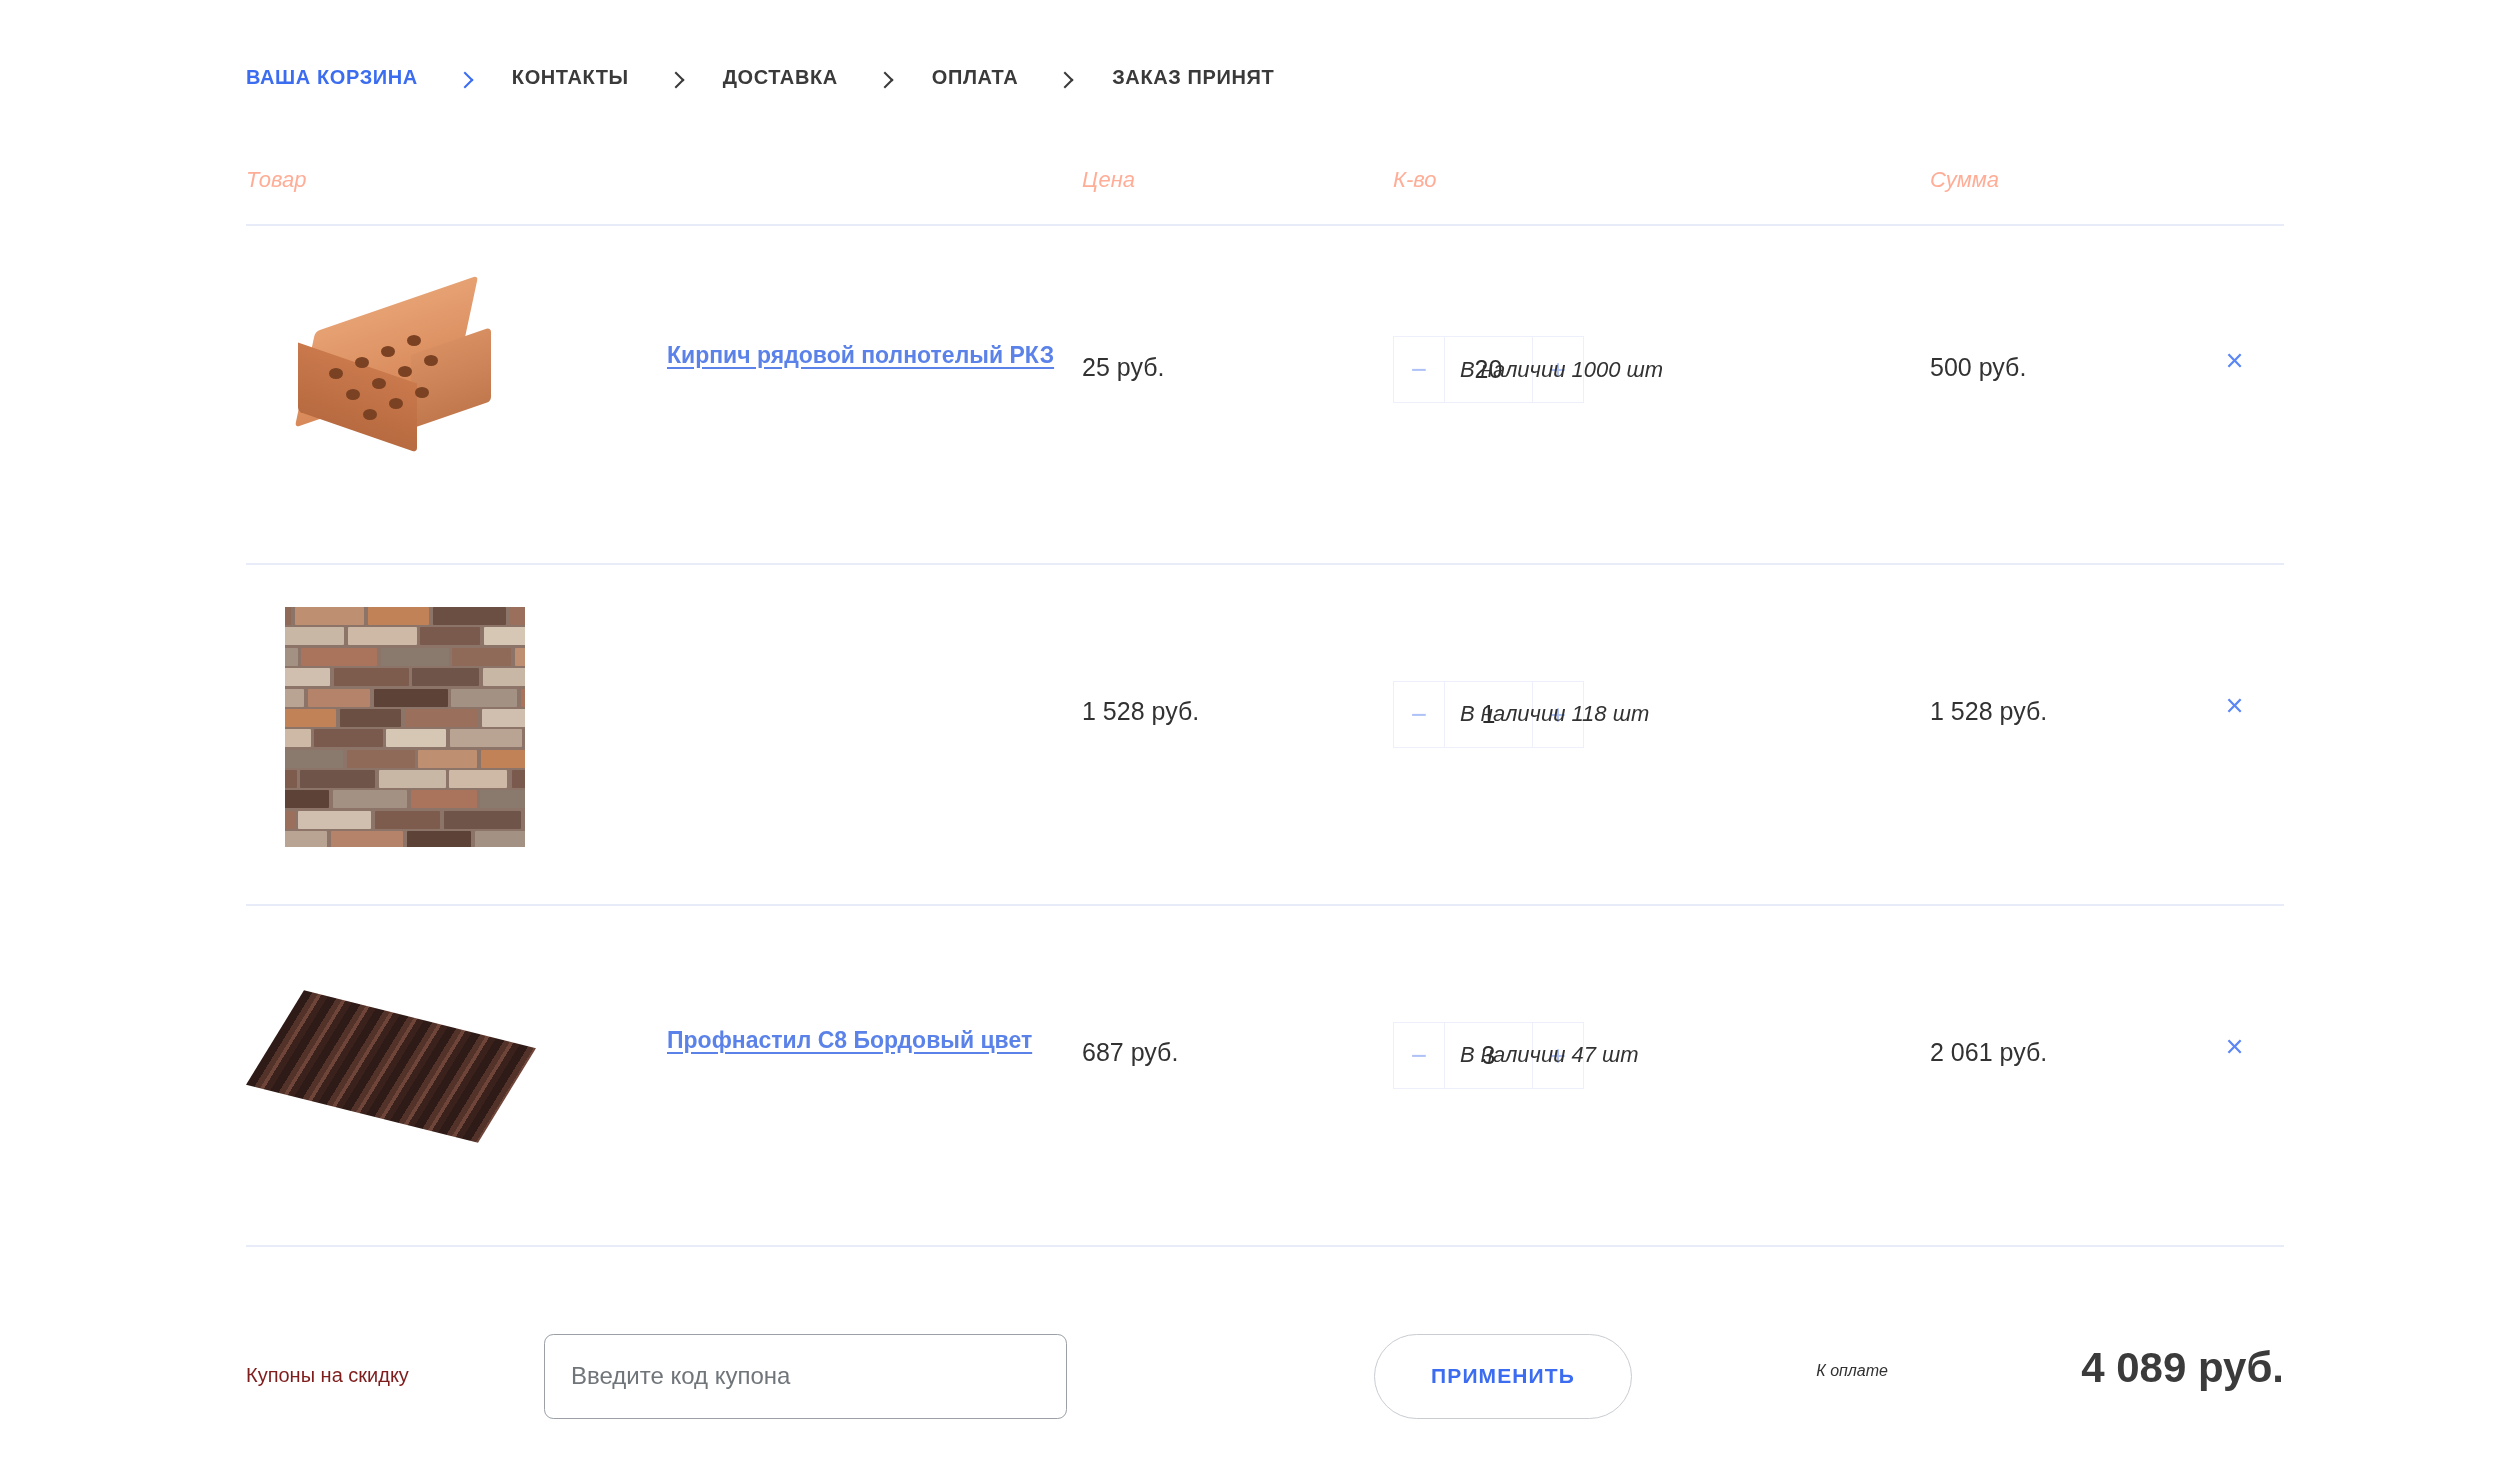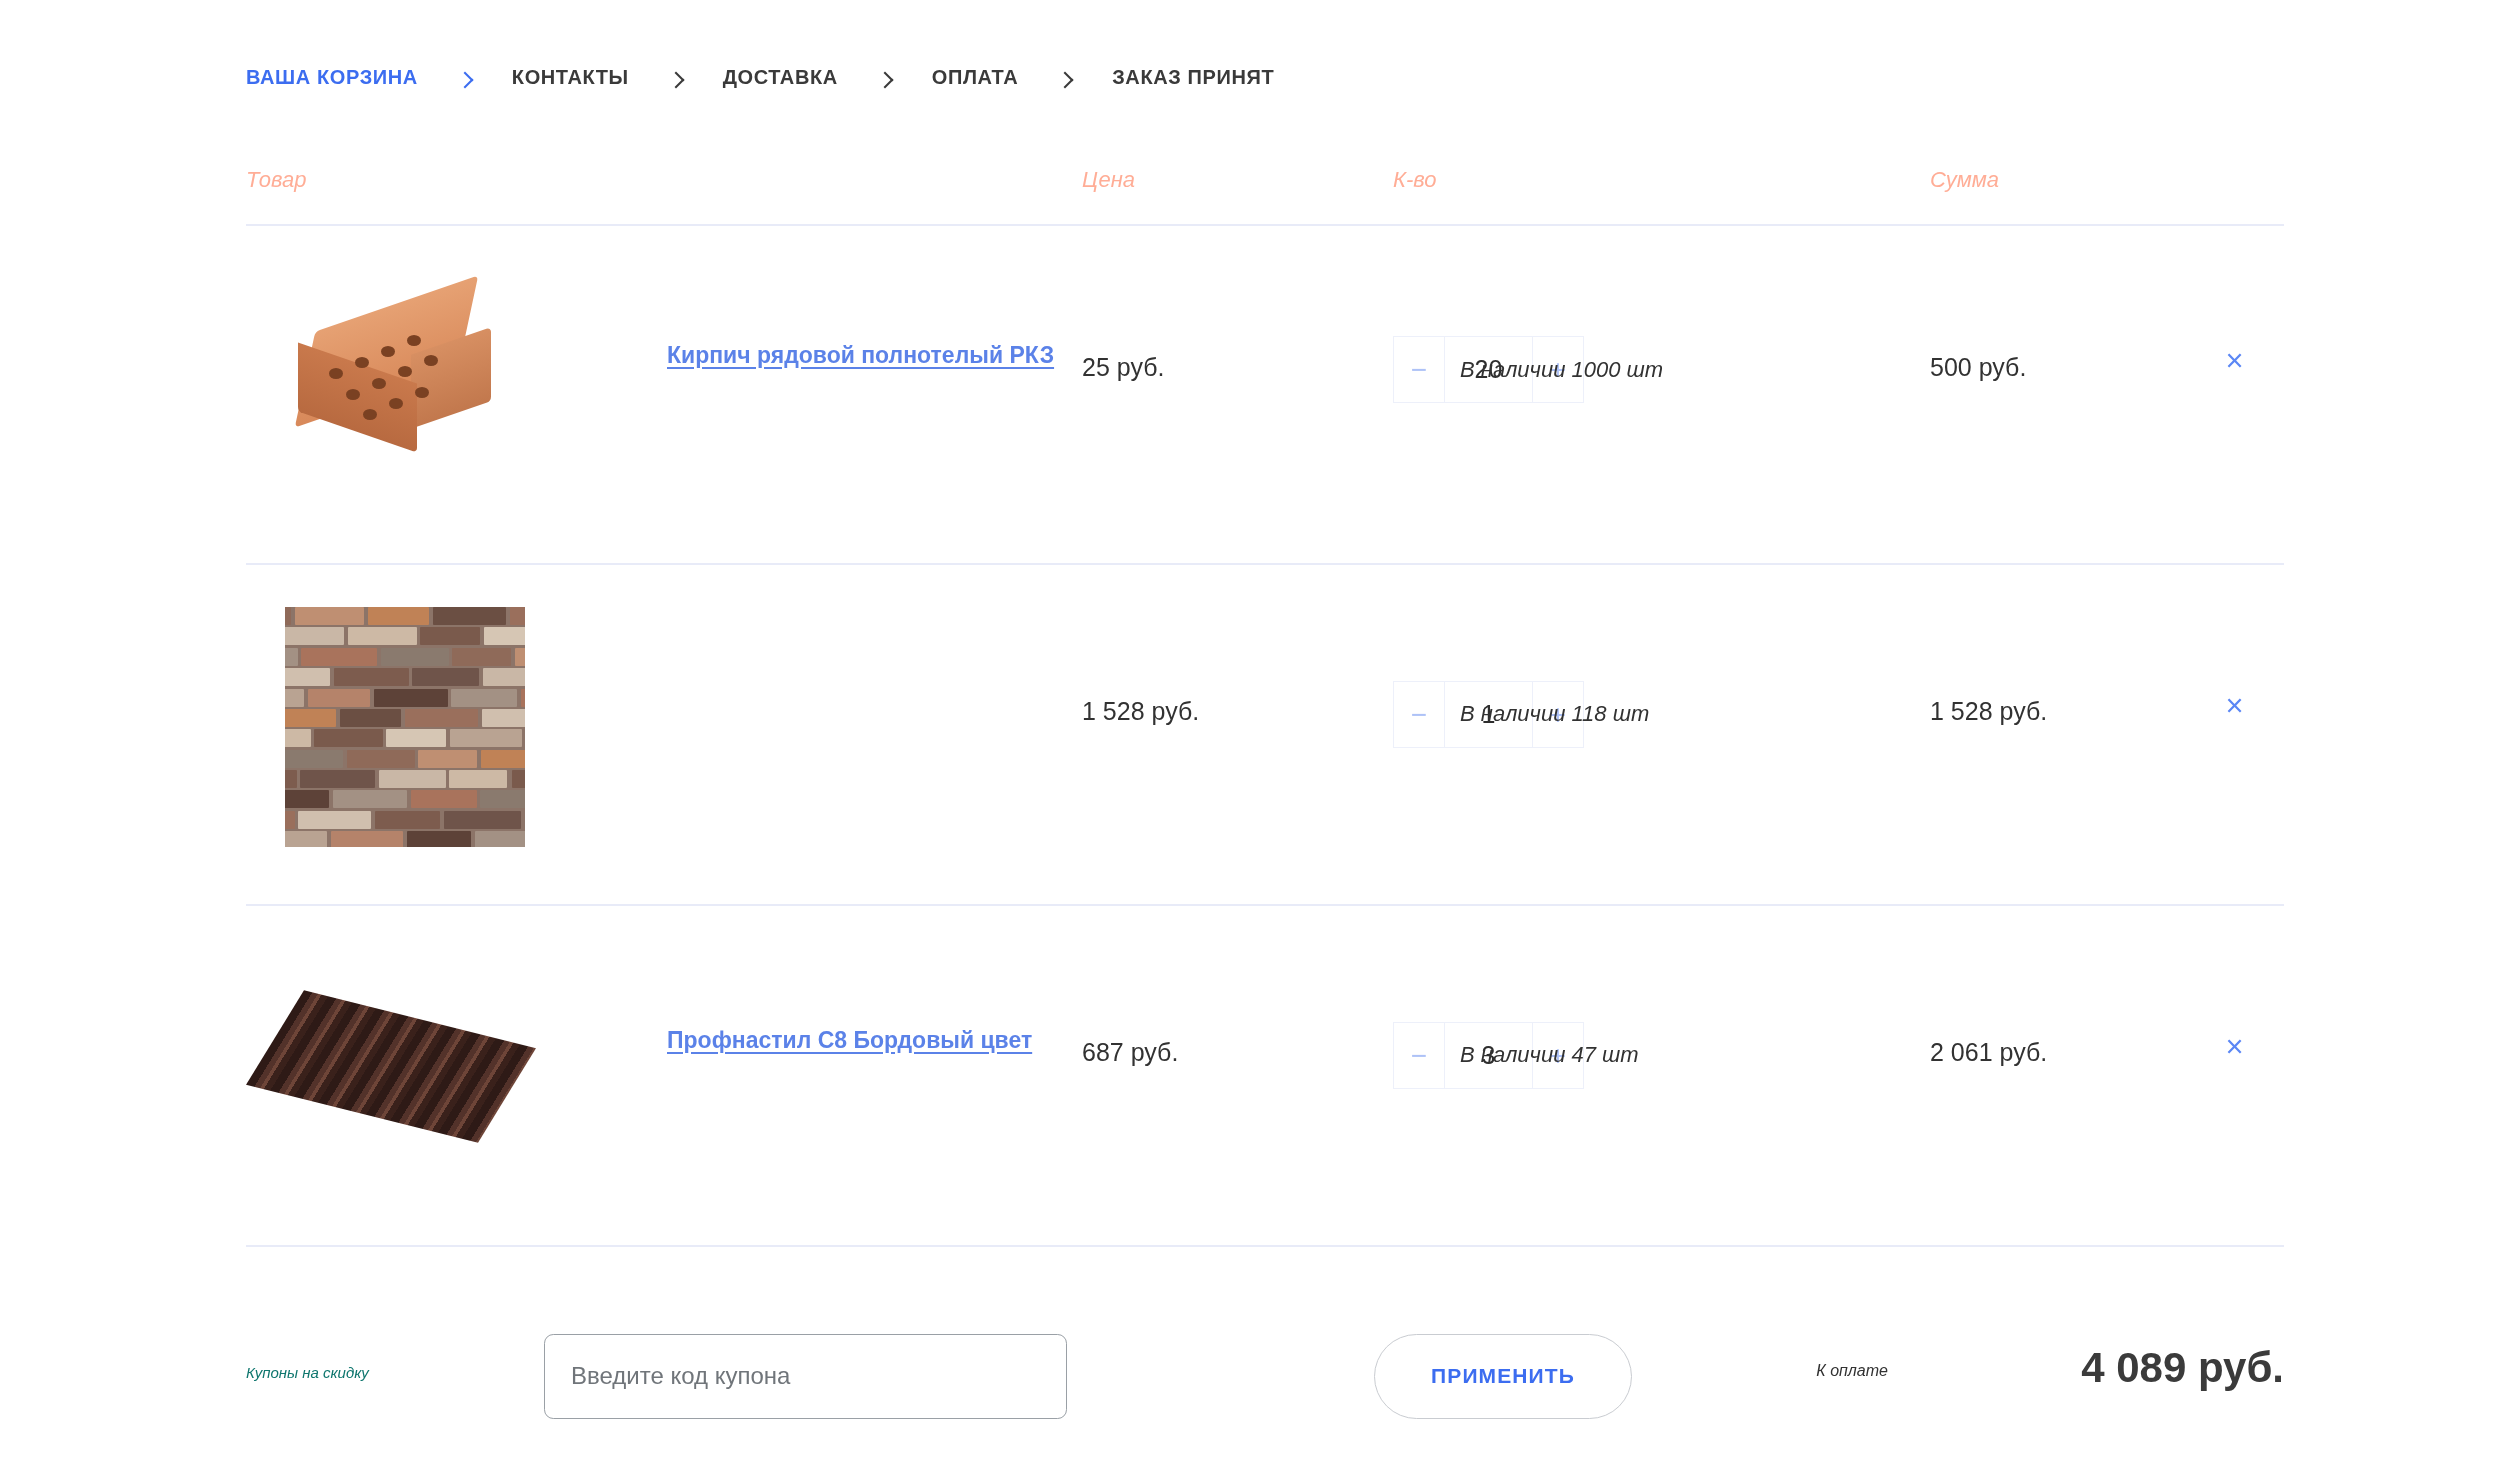--- a/index.html
+++ b/index.html
@@ -233,23 +233,22 @@
   .footer {
     position: absolute;
     left: 246px;
     top: 1315px;
     width: 2038px;
     height: 130px;
   }
   .coupon-label {
     position: absolute;
     left: 0; top: 50px;
-    font-style: italic;
-    font-size: 15px;
-    color: #0f766e;
+    font-size: 20px;
+    color: #7f1d1d;
     white-space: nowrap;
     line-height: 1;
   }
   .coupon-input {
     position: absolute;
     left: 298px; top: 18.5px;
     width: 523px; height: 85px;
     border: 1.9px solid #9AA0A6;
     border-radius: 9.3px;
     background: #fff;

